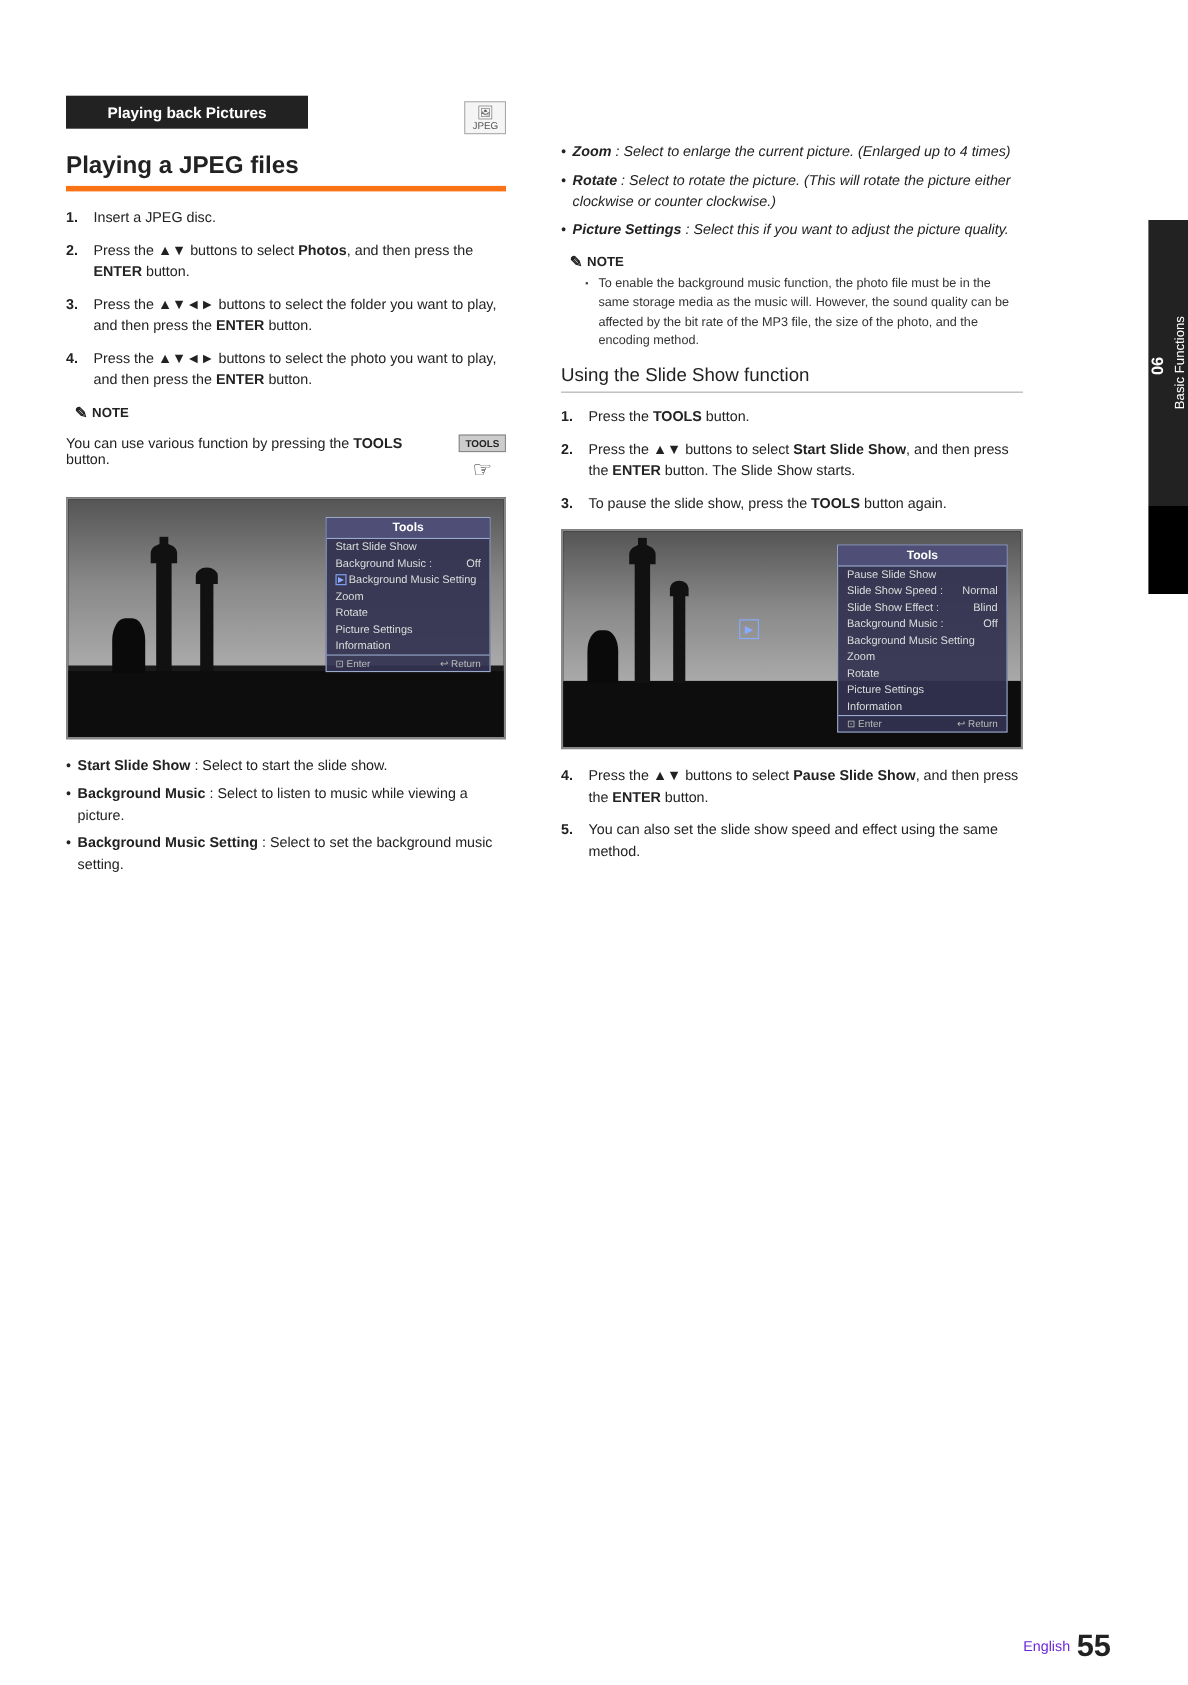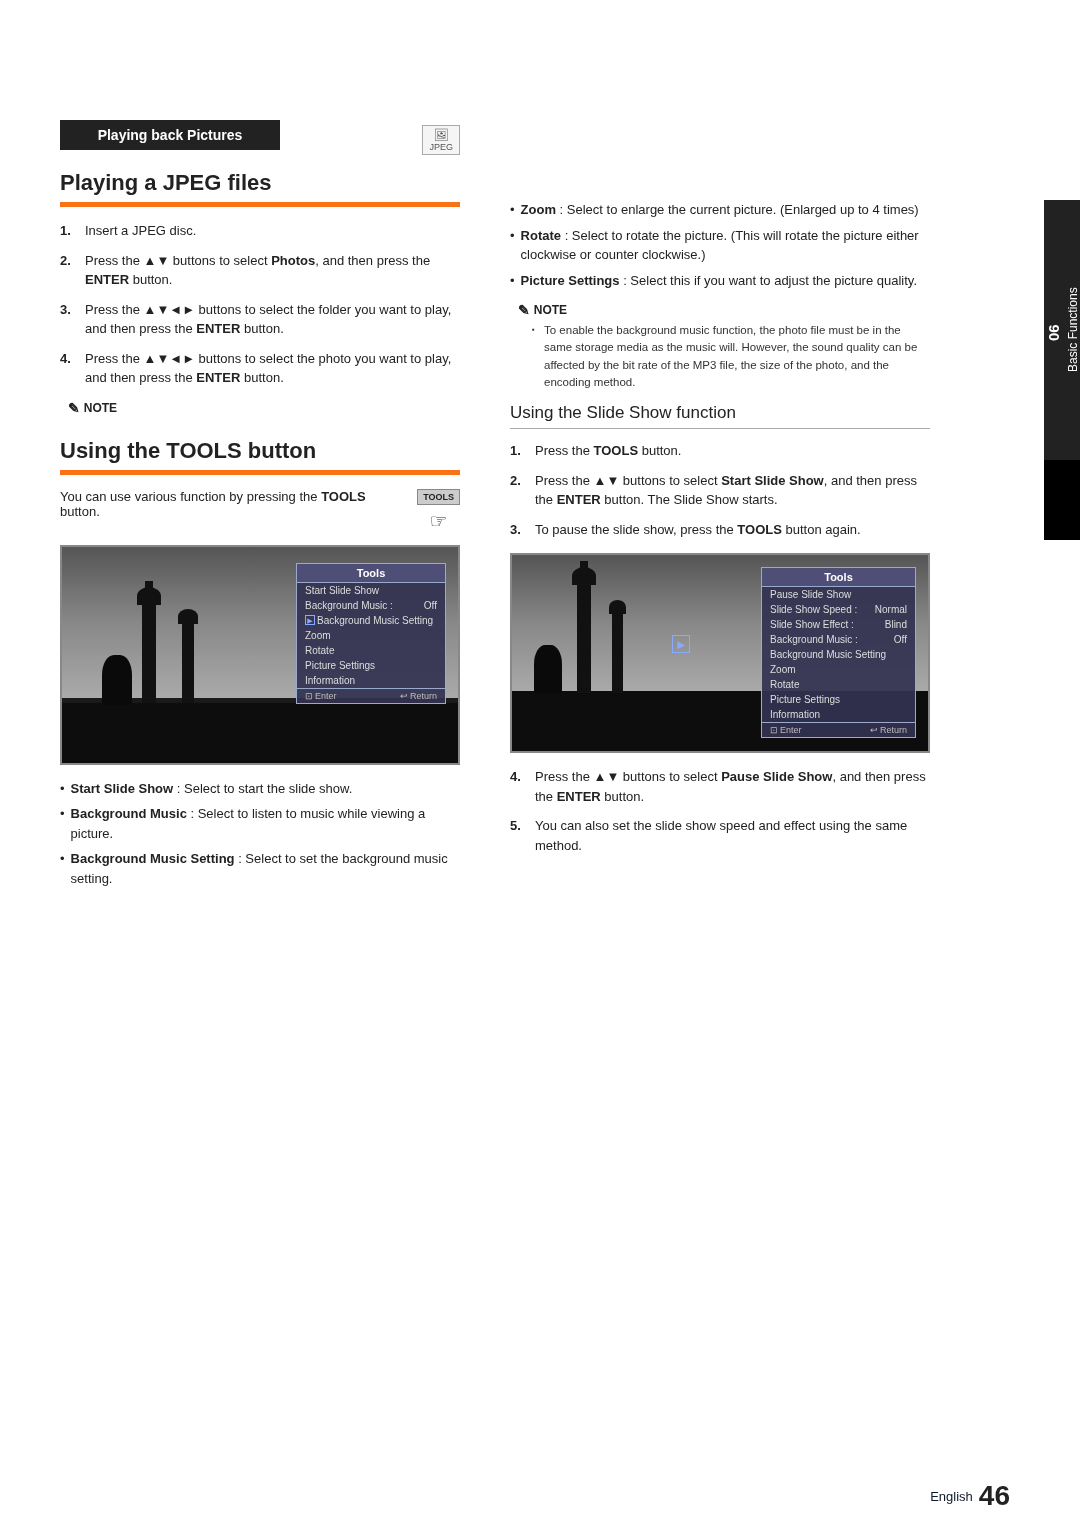--- a/index.html
+++ b/index.html
@@ -11,21 +11,21 @@
       font-size: 13px;
       color: #222;
       position: relative;
       overflow: hidden;
     }
 
     .page-container {
       width: 1080px;
       height: 1532px;
       position: relative;
-      padding: 60px 0 40px 0;
+      padding: 27px 0 40px 0;
     }
 
     
     .side-tab {
       position: absolute;
       right: 0;
       top: 200px;
       width: 36px;
       background: #222;
       color: #fff;
@@ -266,21 +266,21 @@
     .page-footer {
       position: absolute;
       bottom: 20px;
       right: 70px;
       display: flex;
       align-items: center;
       gap: 6px;
     }
     .footer-lang {
       font-size: 13px;
-      color: #0f172a;
+      color: #6d28d9;
     }
     .footer-num {
       font-size: 28px;
       font-weight: bold;
       color: #222;
     }
 
     strong { font-weight: bold; }
   </style>
 </head>
@@ -320,21 +320,20 @@
         </li>
       </ol>
 
       <div class="note-box">
         <div class="note-title">
           <span class="note-icon">✎</span>
           <span>NOTE</span>
         </div>
       </div>
 
-      <div class="section-title" style="margin-top:22px;">Using the TOOLS button</div>
 
       <div style="display:flex; align-items:flex-start; margin-bottom:8px; position:relative;">
         <span>You can use various function by pressing the <strong>TOOLS</strong> button.</span>
         <div style="margin-left:16px; flex-shrink:0; display:flex; flex-direction:column; align-items:center;">
           <div style="background:#ccc; border:1px solid #888; font-size:9px; font-weight:bold; padding:2px 5px; text-align:center; margin-bottom:2px;">TOOLS</div>
           <div style="font-size:20px; margin-top:2px;">☞</div>
         </div>
       </div>
 
       <div class="tools-screenshot">
@@ -401,21 +400,21 @@
           </li>
         <li>
             <span><strong>Background Music Setting</strong> : Select to set the background music setting.</span>
           </li>
       </ul>
 
     </div>
 
     <div class="right-col">
 
-      <ul class="bullet-list" style="margin-top:80px;">
+      <ul class="bullet-list" style="margin-top:41px;font-style:italic;">
         <li>
             <span><strong>Zoom</strong> : Select to enlarge the current picture. (Enlarged up to 4 times)</span>
           </li>
         <li>
             <span><strong>Rotate</strong> : Select to rotate the picture. (This will rotate the picture either clockwise or counter clockwise.)</span>
           </li>
         <li>
             <span><strong>Picture Settings</strong> : Select this if you want to adjust the picture quality.</span>
           </li>
       </ul>
@@ -526,16 +525,16 @@
   </div>
 
   <div class="side-tab">
     <span class="side-tab-number">06</span>
     <span>Basic Functions</span>
   </div>
   <div class="side-tab-black-bar"></div>
 
   <div class="page-footer">
     <span class="footer-lang">English</span>
-    <span class="footer-num">46</span>
+    <span class="footer-num">55</span>
   </div>
 
 </div>
 
 </body></html>

